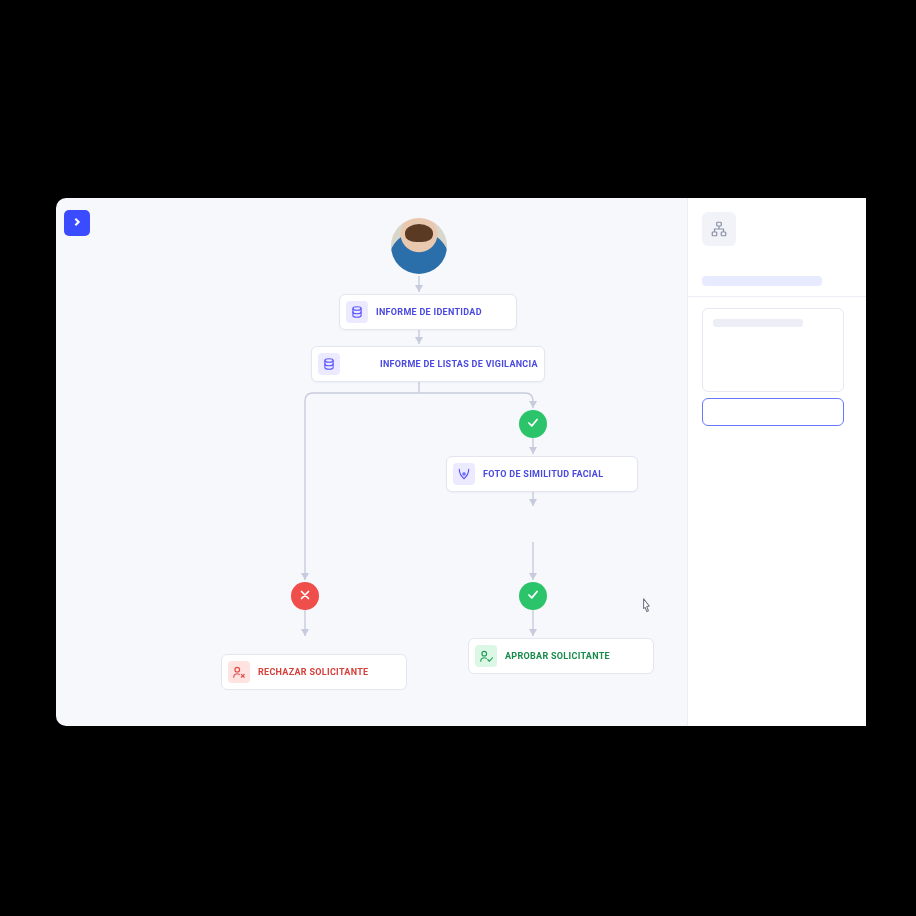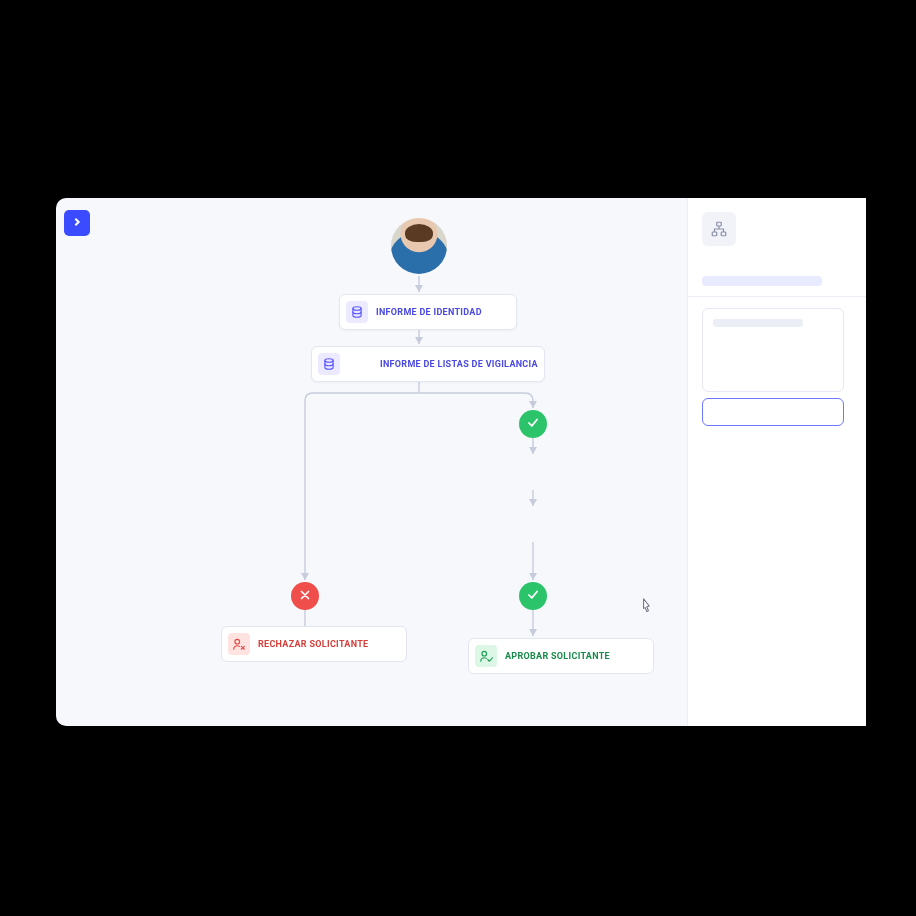--- a/index.html
+++ b/index.html
@@ -112,35 +112,45 @@
         </span>
         <span class="lbl">INFORME DE LISTAS DE VIGILANCIA</span>
       </div>
 
       <div class="status ok" style="left:463px;top:212px;">
         <span><svg viewBox="0 0 24 24">
               <path d="M5 12l5 5 9-11"></path>
             </svg></span>
       </div>
 
+      <div class="flow-box purple" style="left:390px;top:258px;width:174px;">
+        <span class="ico ico-purple">
+          <svg width="14" height="14" viewBox="0 0 24 24" fill="none" stroke-width="2" stroke-linecap="round" stroke-linejoin="round">
+              <path d="M4 4c0 6 3 12 8 16"></path>
+              <path d="M20 4c0 6-3 12-8 16"></path>
+              <circle cx="12" cy="12" r="2"></circle>
+            </svg>
+        </span>
+        <span class="lbl">FOTO DE SIMILITUD FACIAL</span>
+      </div>
 
 
       <div class="status bad" style="left:235px;top:384px;">
         <span><svg viewBox="0 0 24 24">
               <path d="M6 6l12 12M18 6L6 18"></path>
             </svg></span>
       </div>
 
       <div class="status ok" style="left:463px;top:384px;">
         <span><svg viewBox="0 0 24 24">
               <path d="M5 12l5 5 9-11"></path>
             </svg></span>
       </div>
 
-      <div class="terminal red" style="left:165px;top:428px;width:168px;">
+      <div class="terminal red" style="left:165px;top:456px;width:168px;">
         <span class="ico ico-red">
           <svg width="14" height="14" viewBox="0 0 24 24" fill="none" stroke-width="2" stroke-linecap="round" stroke-linejoin="round">
               <circle cx="9" cy="8" r="4"></circle>
               <path d="M3 21c0-3.3 2.7-6 6-6 1.3 0 2.5.4 3.5 1.1"></path>
               <path d="M16 16l5 5M21 16l-5 5"></path>
             </svg>
         </span>
         <span class="lbl">RECHAZAR SOLICITANTE</span>
       </div>
 

